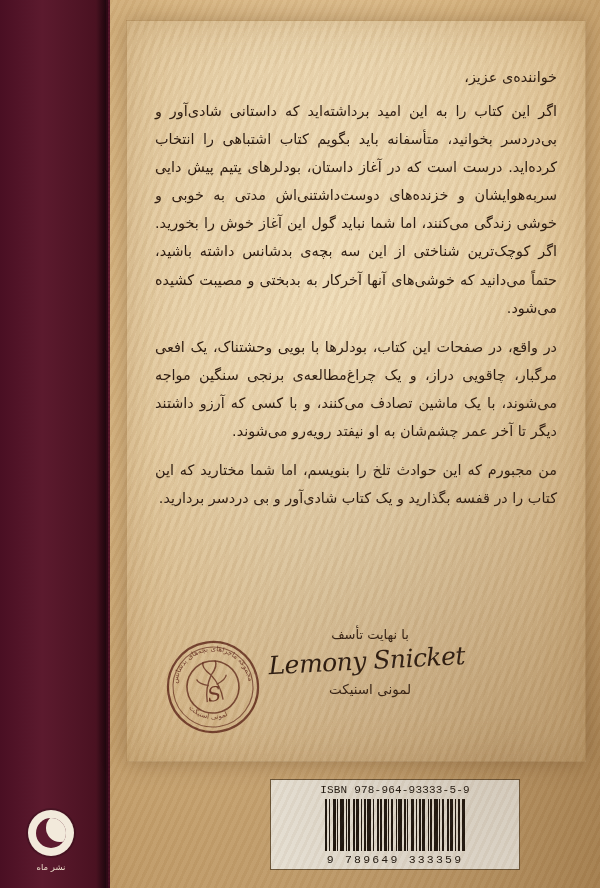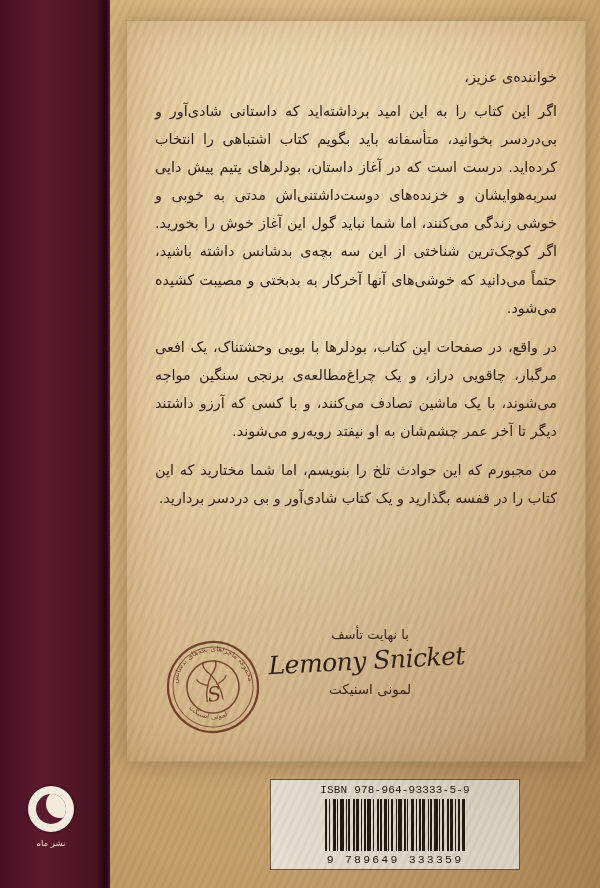--- a/index.html
+++ b/index.html
@@ -51,21 +51,21 @@
   
   .publisher {
     position: absolute;
     left: 14px;
     bottom: 16px;
     width: 74px;
     height: 86px;
     display: flex;
     flex-direction: column;
     align-items: center;
-    justify-content: flex-start;
+    justify-content: flex-end;
   }
   .pub-circle {
     width: 46px; height: 46px;
     border-radius: 50%;
     background: #f2eadb;
     display: flex;
     align-items: center;
     justify-content: center;
     position: relative;
     box-shadow: 0 0 0 2px rgba(0,0,0,.18);

